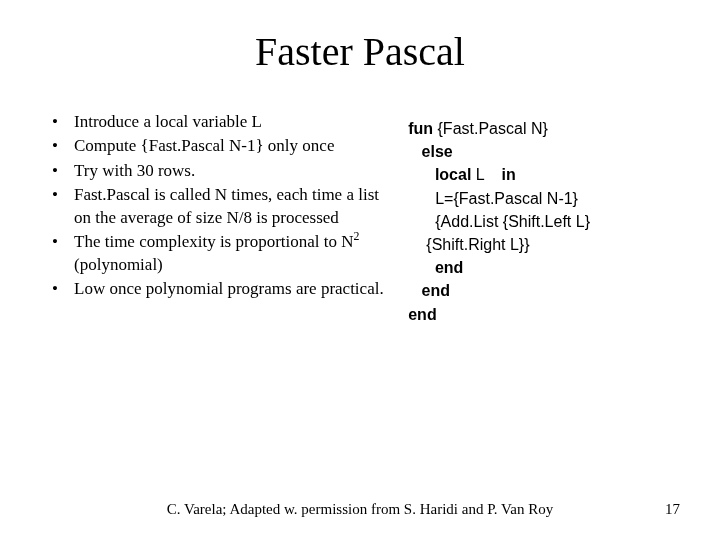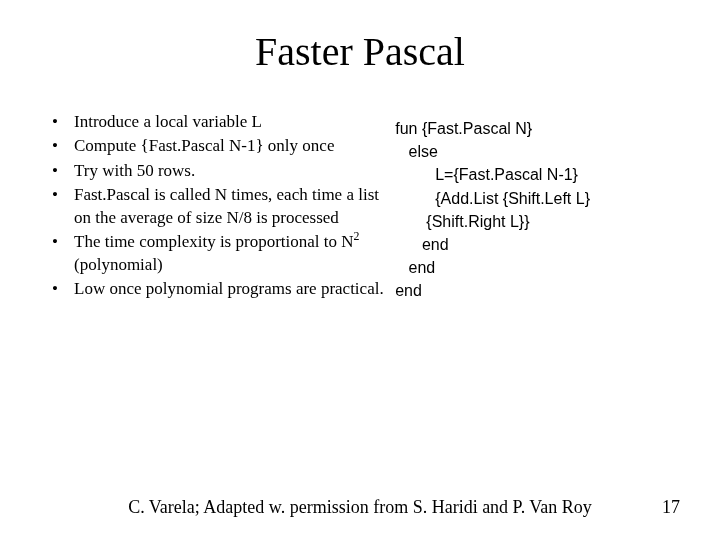--- a/index.html
+++ b/index.html
@@ -7,48 +7,49 @@
   .slide { width: 720px; height: 540px; position: relative; padding: 28px 44px 0 44px; }
   .title { font-size: 40px; text-align: center; margin-bottom: 36px; font-weight: normal; }
   .body { display: flex; gap: 8px; justify-content: space-between; }
   .left { flex: 1 1 55%; font-size: 17px; line-height: 1.32; }
   .right { flex: 1 1 45%; font-family: Arial, Helvetica, sans-serif; font-size: 16px; line-height: 1.45; padding-top: 6px; }
   ul.bullets { list-style: none; padding-left: 0; }
   ul.bullets > li { position: relative; padding-left: 30px; margin-bottom: 2px; }
   ul.bullets > li::before { content: "•"; position: absolute; left: 8px; top: 0; }
   .sup { font-size: 0.7em; vertical-align: super; line-height: 0; }
   .code-block div { white-space: pre; }
-  .bold { font-weight: normal; }
-  .footer { position: absolute; bottom: 22px; left: 0; width: 720px; font-size: 18px; }
+  .bold { font-weight: bold; margin-left: 13px; }
+  .footer { position: absolute; bottom: 22px; left: 0; width: 720px; font-size: 15px; }
   .footer-credit { text-align: center; }
   .footer-page { position: absolute; right: 40px; bottom: 0; }
 </style>
 </head>
 <body>
 
 <div class="slide">
 
   <h1 class="title">Faster Pascal</h1>
 
   <div class="body">
 
     <div class="left">
       <ul class="bullets">
         <li><span>Introduce a local variable L</span></li>
         <li><span>Compute {Fast.Pascal N-1} only once</span></li>
-        <li><span>Try with 50 rows.</span></li>
+        <li><span>Try with 30 rows.</span></li>
         <li><span>Fast.Pascal is called N times, each time a list on the average of size N/8 is processed</span></li>
         <li><span>The time complexity is proportional to N</span><span class="sup">2</span><span> (polynomial)</span></li>
         <li><span>Low once polynomial programs are practical.</span></li>
       </ul>
     </div>
 
     <div class="right code-block">
       <div><span class="bold">fun</span><span> {Fast.Pascal N}</span></div>
       <div><span class="bold">   else</span></div>
+      <div><span class="bold">      local</span><span> L </span><span class="bold">in</span></div>
       <div><span>         L={Fast.Pascal N-1}</span></div>
       <div><span>         {Add.List {Shift.Left L}</span></div>
       <div><span>       {Shift.Right L}}</span></div>
       <div><span class="bold">      end</span></div>
       <div><span class="bold">   end</span></div>
       <div><span class="bold">end</span></div>
     </div>
 
   </div>
 

